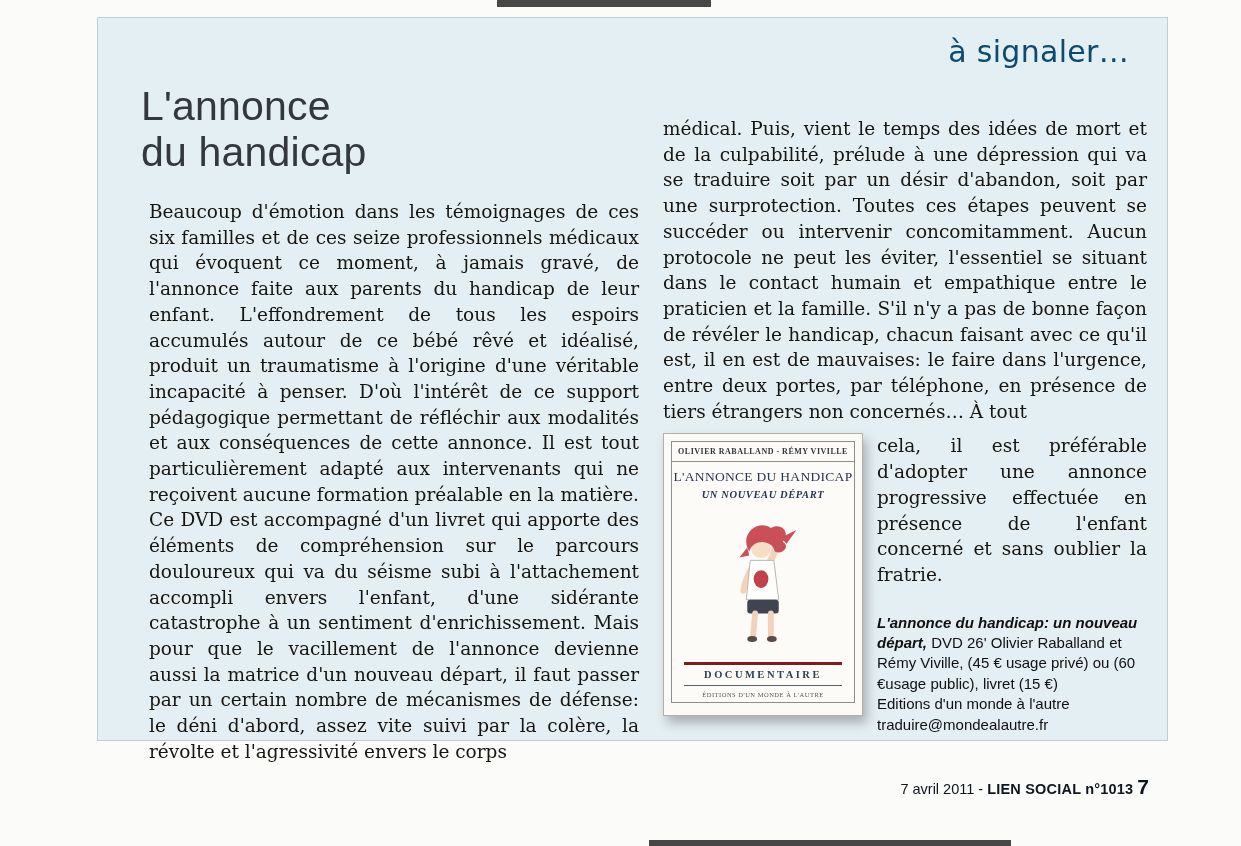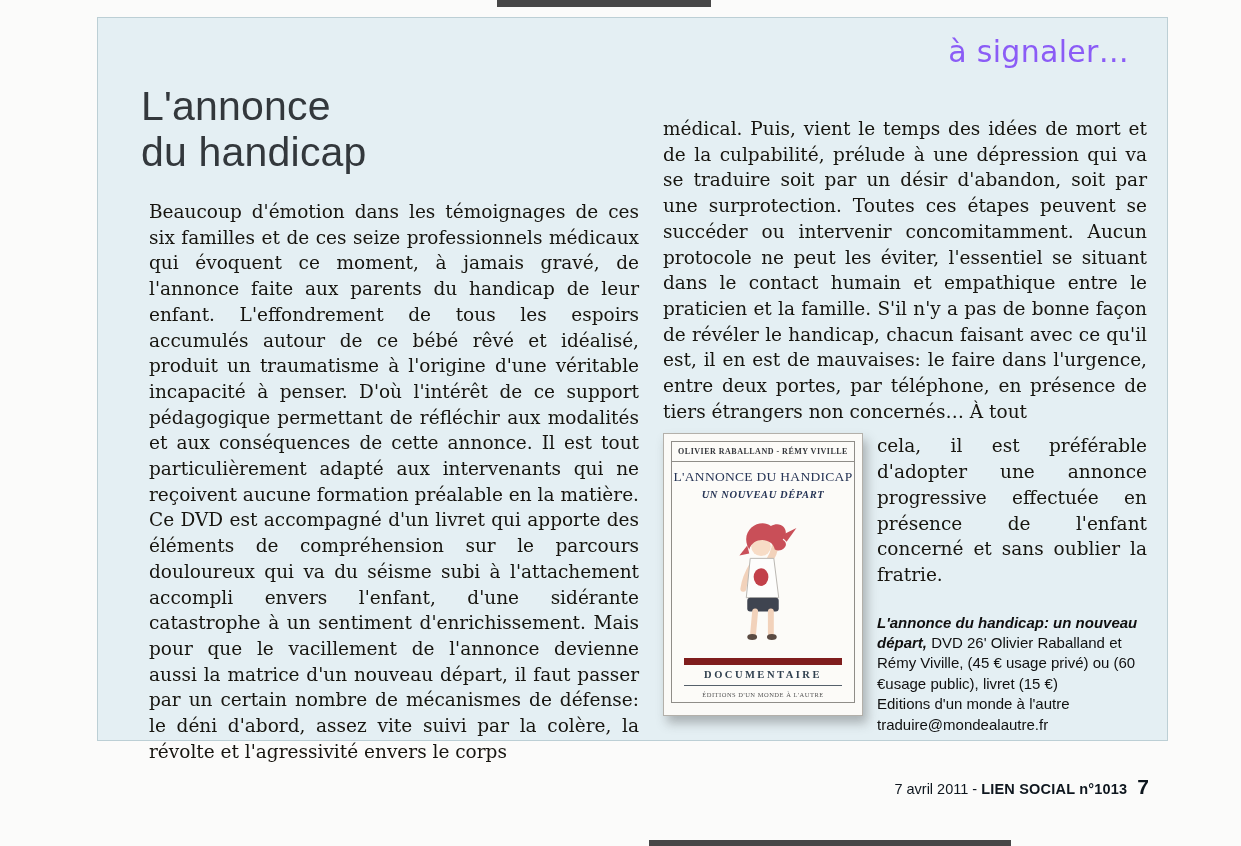--- a/index.html
+++ b/index.html
@@ -24,21 +24,21 @@
     box-sizing: border-box;
   }
 
   .signaler {
     position: absolute;
     top: 16px;
     right: 38px;
     font-family: "DejaVu Sans", sans-serif;
     font-size: 30px;
     letter-spacing: 0.3px;
-    color: #8b5cf6;
+    color: #0c4a6e;
   }
 
   .article-title {
     position: absolute;
     left: 35px;
     top: 58px;
     font-family: "Liberation Sans", sans-serif;
     font-weight: 500;
     font-size: 41px;
     line-height: 1.12;
@@ -107,21 +107,21 @@
     flex: 1;
     display: flex;
     align-items: center;
     justify-content: center;
     padding: 2px 0;
   }
   .cover-genre {
     font-size: 10.5px;
     font-weight: bold;
     letter-spacing: 2.5px;
-    border-top: 7px solid #7f1d1d;
+    border-top: 3px solid #7f1d1d;
     border-bottom: 1px solid #55606b;
     margin: 0 12px;
     padding: 3px 0;
     color: #30404f;
   }
   .cover-publisher {
     font-size: 6.5px;
     letter-spacing: 0.5px;
     padding: 4px 0 3px;
     color: #555;
@@ -138,21 +138,21 @@
     text-align: left;
   }
   .cap-title { font-weight: bold; font-style: italic; }
 
   .footer {
     position: absolute;
     top: 775px;
     right: 92px;
     display: flex;
     align-items: baseline;
-    gap: 10px;
+    gap: 4px;
     font-family: "Liberation Sans", sans-serif;
     color: #0e161e;
   }
   .footer-date  { font-size: 14.5px; }
   .footer-issue { font-size: 14.5px; font-weight: bold; letter-spacing: 0.2px; }
   .footer-page  { font-size: 21px;   font-weight: bold; }
 
   .scan-strip { position: absolute; background: #474747; }
   .strip-top    { left: 497px; top: 0;     width: 214px; height: 7px; }
   .strip-bottom { left: 649px; top: 840px; width: 362px; height: 6px; }

